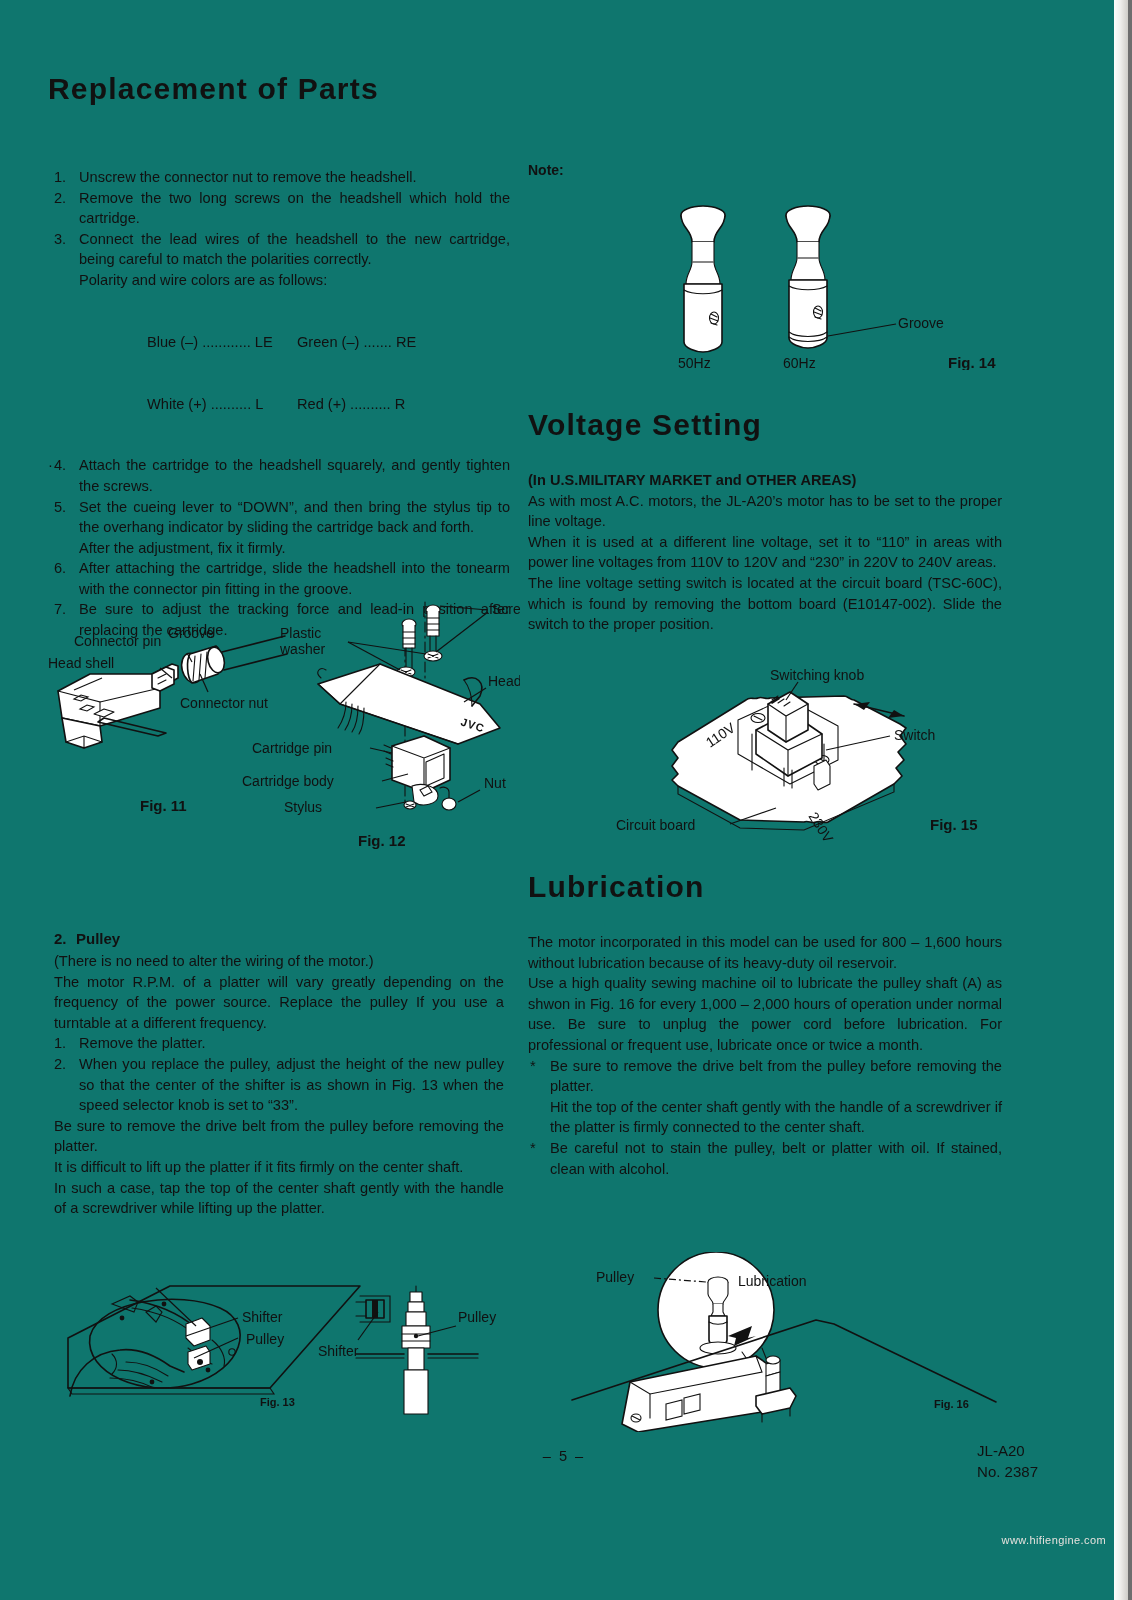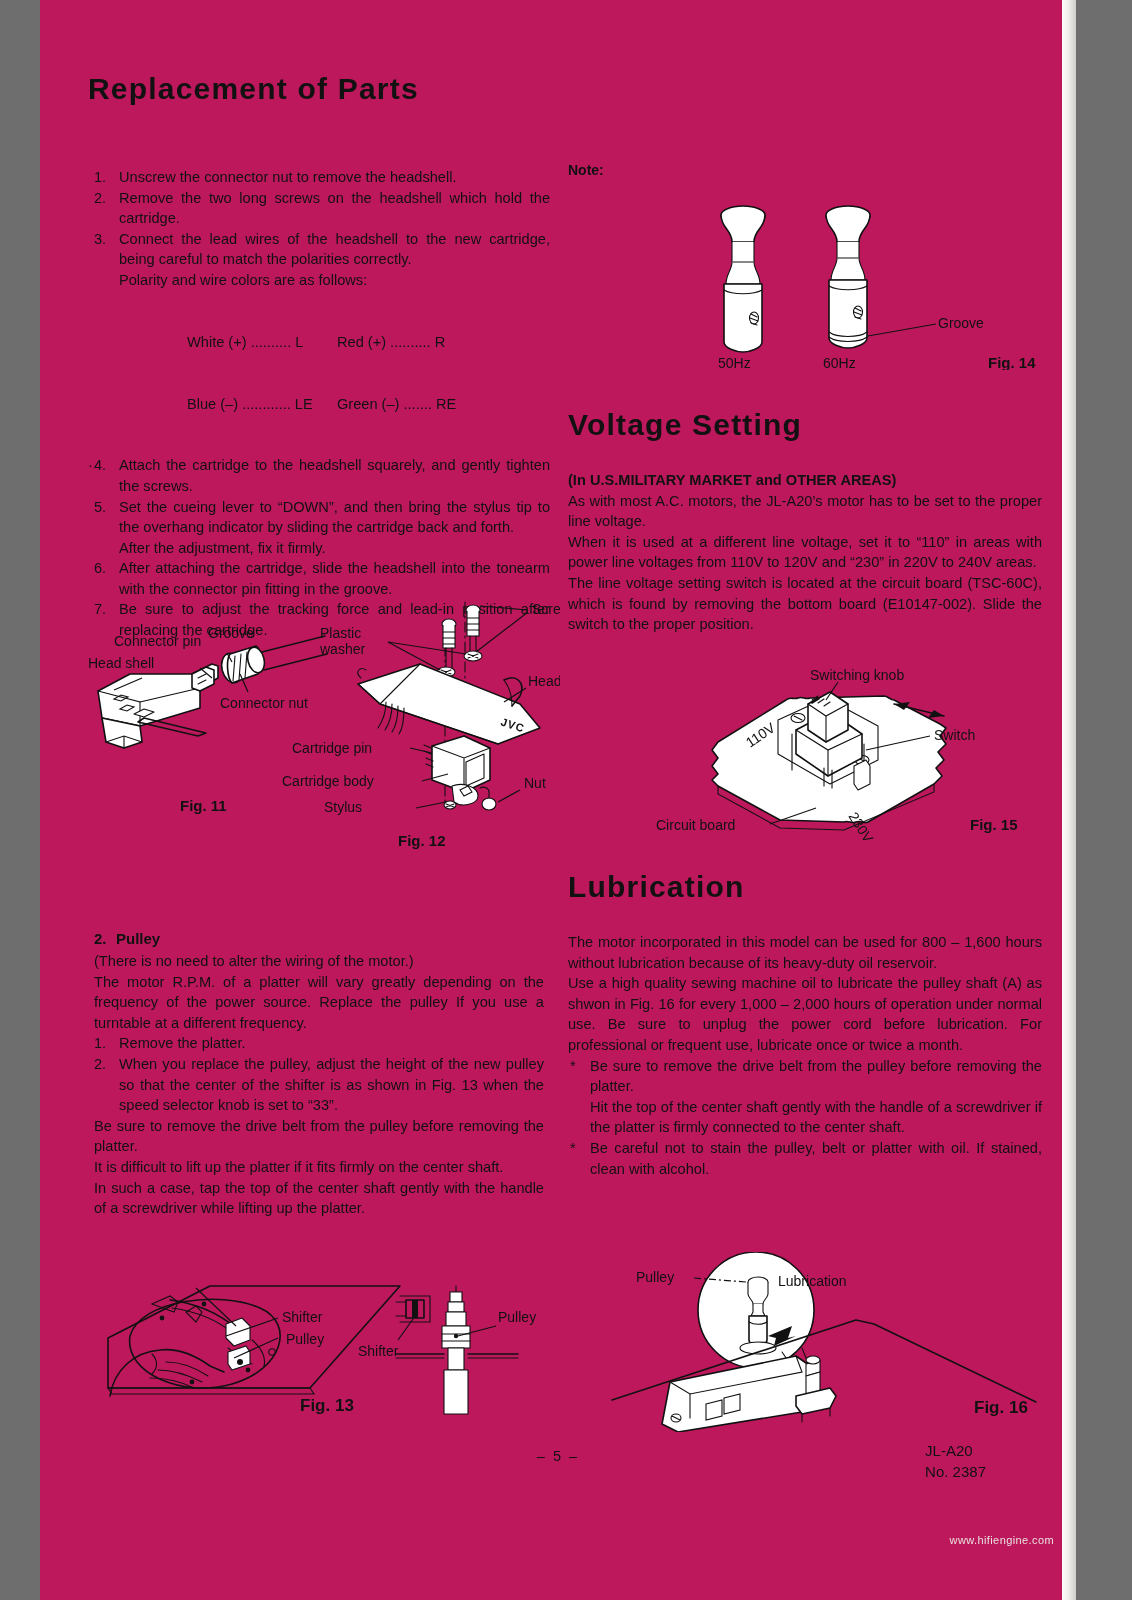--- a/index.html
+++ b/index.html
@@ -1,19 +1,19 @@
 <!DOCTYPE html>
 <html><head>
 <meta charset="utf-8">
 <style>
   html,body{margin:0;padding:0;background:#6e6e6e;}
   body{font-family:"Liberation Sans",sans-serif;}
   .page{
-    position:relative;width:1036px;height:1600px;background:#be185d;
-    overflow:hidden;color:#111;margin-left:40px;
+    position:relative;width:1128px;height:1600px;background:#0f766e;
+    overflow:hidden;color:#111;
   }
   .paper-edge{position:absolute;top:0;right:0;width:14px;height:1600px;
     background:linear-gradient(to right,#fdfdfb 0%,#f0efec 45%,#cfcdc8 100%);}
 
   h1.section{
     font-size:30px;font-weight:bold;letter-spacing:1.2px;margin:0;
   }
   .col-left{position:absolute;left:48px;top:0;width:462px;}
   .col-right{position:absolute;left:528px;top:0;width:474px;}
 
@@ -42,21 +42,21 @@
 
   .starlist{list-style:none;margin:0;padding:0;}
   .starlist li{position:relative;padding-left:22px;font-size:14.6px;
     line-height:20.6px;text-align:justify;}
   .starlist li .star{position:absolute;left:2px;top:0;}
 
   .note{display:flex;font-size:14.6px;line-height:20.6px;}
   .note .lbl{font-weight:bold;width:56px;flex:none;}
   .note .txt{flex:1;text-align:justify;}
 
-  .figcap{font-weight:bold;font-size:17px;}
+  .figcap{font-weight:bold;font-size:11px;}
   .lbl{font-size:14px;}
   figure{margin:0;position:relative;}
   svg{display:block;}
   .ink{fill:none;stroke:#111;stroke-width:1.6;stroke-linejoin:round;
     stroke-linecap:round;}
   .ink-thin{fill:none;stroke:#111;stroke-width:1.1;stroke-linecap:round;}
   .lead{fill:none;stroke:#111;stroke-width:1.2;}
   .wh{fill:#fff;stroke:#111;stroke-width:1.6;stroke-linejoin:round;}
   .wh-thin{fill:#fff;stroke:#111;stroke-width:1.1;stroke-linejoin:round;}
   .solid{fill:#111;stroke:none;}
@@ -91,22 +91,22 @@
         </li>
         <li>
           <span class="marker">2.</span>
           <span class="li-text">Remove the two long screws on the headshell which hold the cartridge.</span>
         </li>
         <li>
           <span class="marker">3.</span>
           <span class="li-text">Connect the lead wires of the headshell to the new cartridge, being careful to match the polarities correctly.</span>
           <div class="li-text nojust">Polarity and wire colors are as follows:</div>
           <div class="polarity">
+            <div><span class="c2">Blue (–) ............ LE</span><span>Green (–) ....... RE</span></div>
             <div><span class="c2">White (+) .......... L</span><span>Red (+) .......... R</span></div>
-            <div><span class="c2">Blue (–) ............ LE</span><span>Green (–) ....... RE</span></div>
           </div>
         </li>
         <li style="margin-left:-6px;padding-left:31px;">
           <span class="marker" style="left:0;">·</span>
           <span class="marker" style="left:6px;">4.</span>
           <span class="li-text">Attach the cartridge to the headshell squarely, and gently tighten the screws.</span>
         </li>
         <li>
           <span class="marker">5.</span>
           <span class="li-text">Set the cueing lever to “DOWN”, and then bring the stylus tip to the overhang indicator by sliding the cartridge back and forth.</span>

